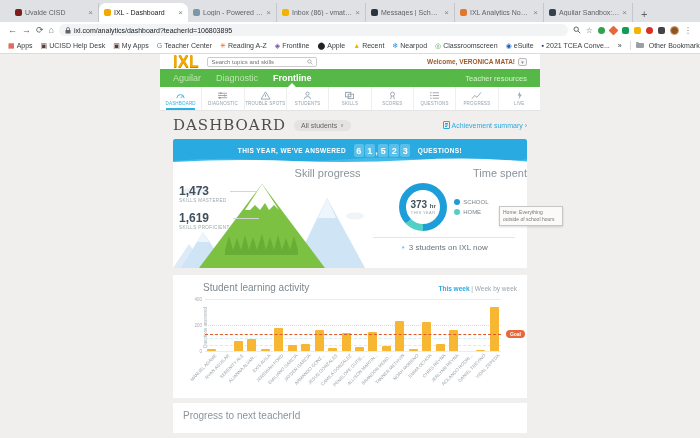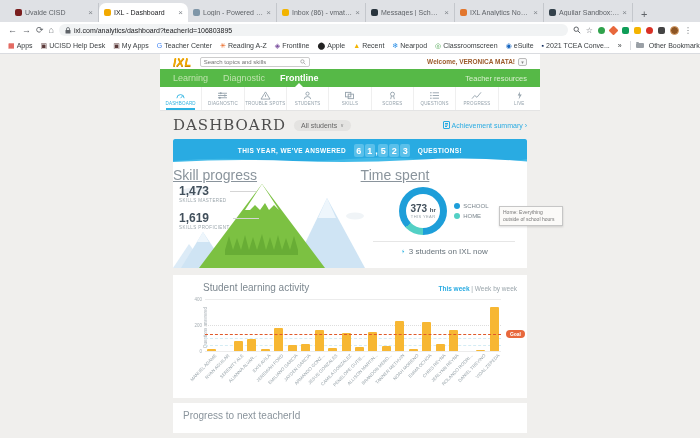--- a/index.html
+++ b/index.html
@@ -36,21 +36,21 @@
   .bm-sep { width:1px; height:9px; background:#dadce0; }
   .folder { width:8px; height:5px; background:#9aa0a6; border-radius:1px; position:relative; }
   .folder::before { content:''; position:absolute; top:-1.5px; left:0; width:3px; height:1.5px;
     background:#9aa0a6; border-radius:1px 1px 0 0; }
 
   
   .page { height:384px; background:#f0efed; }
   .wrap { width:380px; margin:0 auto; }
 
   .topbar { height:15px; background:#fff; display:flex; align-items:center; padding:0 13px; gap:8px; }
-  .logo { font-size:11px; font-weight:bold; color:#f2a900; text-shadow:0 0.5px 0 #c98500; letter-spacing:.5px;font-style:italic; }
+  .logo { font-size:16px; font-weight:bold; color:#f2a900; text-shadow:0 0.5px 0 #c98500; letter-spacing:.5px; }
   .searchbox { display:flex; align-items:center; border:1px solid #ccc; border-radius:2px;
     height:10px; width:110px; padding:0 3px; background:#fff; }
   .searchbox input { border:none; outline:none; flex:1; font-size:6px; color:#555; width:80px;
     font-family:"Liberation Sans", sans-serif; }
   .topbar-right { margin-left:auto; display:flex; align-items:center; gap:3px; }
   .welcome { font-size:6.5px; color:#9c5a2a; font-weight:bold; }
   .acct { width:9px; height:8px; border:1px solid #bbb; border-radius:2px; font-size:5px;
     color:#888; display:flex; align-items:center; justify-content:center; background:#f7f7f7; }
 
   .greennav { height:18px; background:#56b947; display:flex; align-items:center; padding:0 13px; gap:15px; }
@@ -82,21 +82,21 @@
     gap:2px; position:relative; border-radius:2px 2px 0 0; }
   .banner .pre, .banner .suf { font-size:6.5px; font-weight:bold; color:#fff; letter-spacing:.4px; margin:0 5px; }
   .digit { width:10px; height:13px; background:#5ac0ea; border-radius:2px; color:#fff; font-size:9px;
     font-weight:bold; display:flex; align-items:center; justify-content:center; margin:0 .5px; }
   .comma { color:#fff; font-size:9px; font-weight:bold; }
   .wave { position:absolute; left:0; right:0; bottom:-1px; height:6px; width:100%; }
 
   .statsrow { display:flex; height:106px; }
   .col-skill { width:53%; position:relative; }
   .col-time { width:47%; position:relative; }
-  .colhead { text-align:left; font-size:14px; color:#8a949c; padding-top:5px;text-decoration:underline; }
+  .colhead { text-align:right; font-size:11px; color:#8a949c; padding-top:5px; }
 
   .mtn { position:absolute; left:0; bottom:0; width:196px; height:88px; }
   .stat { position:absolute; left:6px; z-index:2; }
   .stat .v { font-size:12px; font-weight:bold; color:#42505c; }
   .stat .l { font-size:4.5px; color:#9aa5ab; letter-spacing:.4px; }
   .stat .ln { position:absolute; top:7px; left:100%; width:26px; border-top:1px solid #d5d5d5; margin-left:3px; }
   .stat1 { top:22px; }
   .stat2 { top:49px; }
 
   .timebody { display:flex; align-items:center; justify-content:center; gap:7px; margin-top:4px; }
@@ -285,21 +285,21 @@
               <line x1="5" y1="5" x2="7.2" y2="7.2" stroke="#999"></line>
             </svg>
         </div>
         <div class="topbar-right">
           <span class="welcome">Welcome, VERONICA MATA!</span>
           <span class="acct">▾</span>
         </div>
       </div>
 
       <div class="greennav">
-        <span class="item">Learning</span>
+        <span class="item">Aguilar</span>
         <span class="item">Diagnostic</span>
         <span class="item active">Frontline</span>
         <span class="tres">Teacher resources</span>
       </div>
 
       <div class="subnav">
           <div class="snitem active">
             <svg viewBox="0 0 12 10">
               <path d="M2 8a4 4 0 0 1 8 0" fill="none" stroke="currentColor"></path>
               <line x1="6" y1="8" x2="8.4" y2="5.4" stroke="currentColor"></line>

